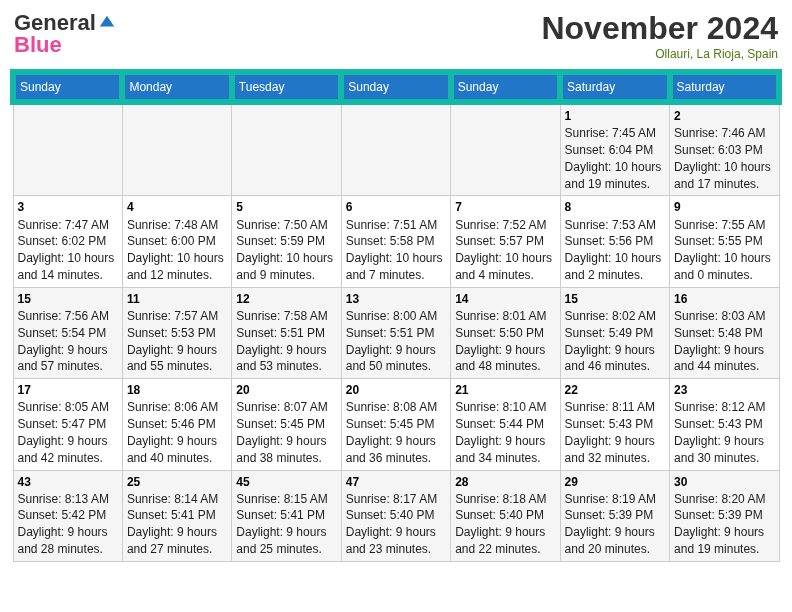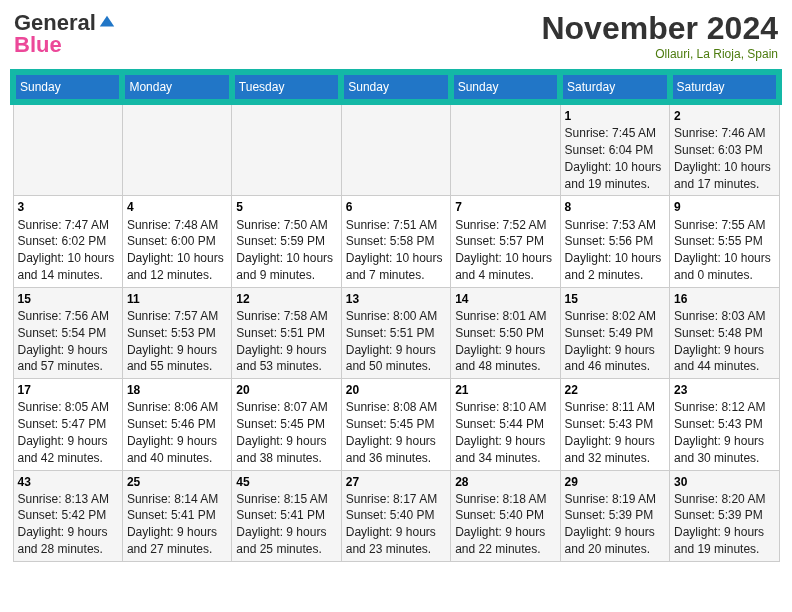--- a/index.html
+++ b/index.html
@@ -239,21 +239,21 @@
         </td>
         <td>
           <span class="day-number">25</span>
           <div class="day-info">Sunrise: 8:14 AM<br>Sunset: 5:41 PM<br>Daylight: 9 hours and 27 minutes.</div>
         </td>
         <td>
           <span class="day-number">45</span>
           <div class="day-info">Sunrise: 8:15 AM<br>Sunset: 5:41 PM<br>Daylight: 9 hours and 25 minutes.</div>
         </td>
         <td>
-          <span class="day-number">27</span>
+          <span class="day-number">47</span>
           <div class="day-info">Sunrise: 8:17 AM<br>Sunset: 5:40 PM<br>Daylight: 9 hours and 23 minutes.</div>
         </td>
         <td>
           <span class="day-number">28</span>
           <div class="day-info">Sunrise: 8:18 AM<br>Sunset: 5:40 PM<br>Daylight: 9 hours and 22 minutes.</div>
         </td>
         <td>
           <span class="day-number">29</span>
           <div class="day-info">Sunrise: 8:19 AM<br>Sunset: 5:39 PM<br>Daylight: 9 hours and 20 minutes.</div>
         </td>

